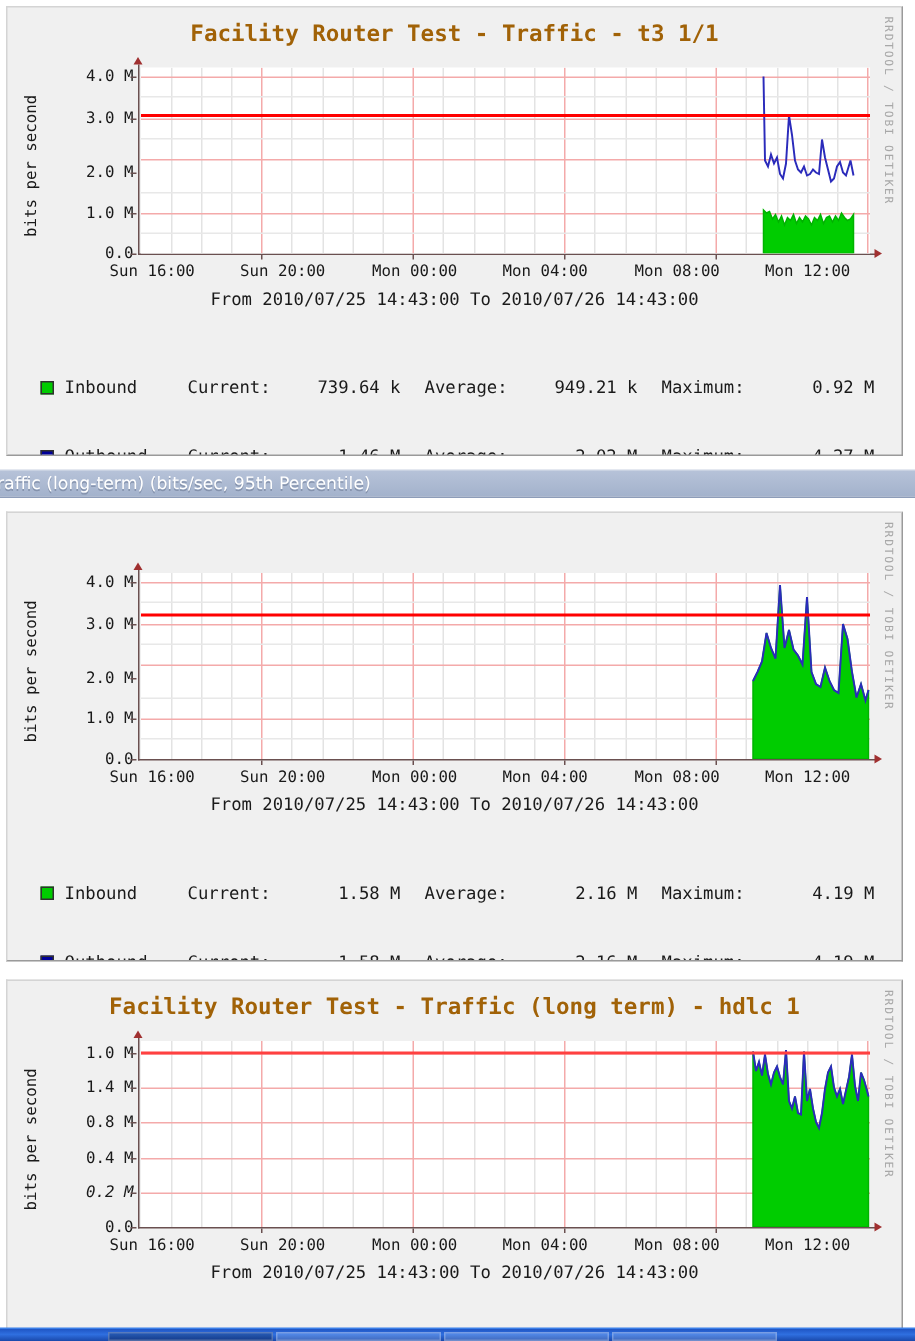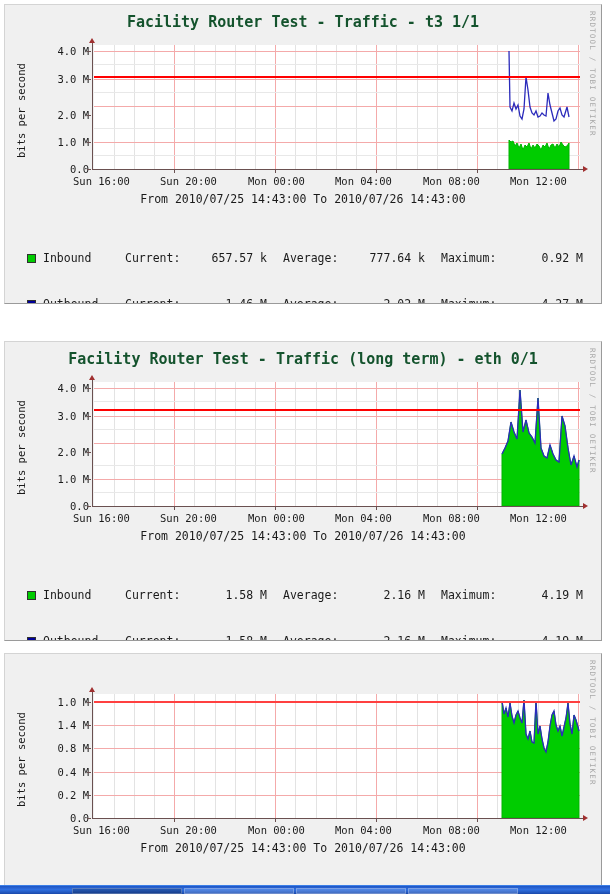--- a/index.html
+++ b/index.html
@@ -30,21 +30,21 @@
   }
   .panel-inner { position: relative; width: 100%; height: 100%; }
 
   .graph-title {
     position: absolute;
     top: 8px; left: 0; right: 0;
     text-align: center;
     font-family: "DejaVu Sans Mono", monospace;
     font-size: 15px;
     font-weight: bold;
-    color: #14532d;
+    color: #a16207;
     letter-spacing: 0px;
     white-space: nowrap;
   }
 
   .watermark {
     position: absolute;
     right: 4px; top: 6px;
     width: 14px;
     font-family: "DejaVu Sans Mono", monospace;
     font-size: 7.5px;
@@ -294,24 +294,24 @@
       <div class="xtick" style="left:418px;top:170px;">Mon 08:00</div>
       <div class="xtick" style="left:505px;top:170px;">Mon 12:00</div>
 
       <div class="range-text" style="top:187px;">From 2010/07/25 14:43:00 To 2010/07/26 14:43:00</div>
 
       <div class="legend" style="top:216px;">
         <div class="legend-row">
           <span class="swatch" style="background:#00cc00;"></span>
           <span class="lg-name">Inbound</span>
           <span class="lg-lab">Current:</span>
-          <span class="lg-val">657.57 k</span>
+          <span class="lg-val">739.64 k</span>
           <span class="lg-gap"></span>
           <span class="lg-lab">Average:</span>
-          <span class="lg-val">777.64 k</span>
+          <span class="lg-val">949.21 k</span>
           <span class="lg-gap"></span>
           <span class="lg-lab">Maximum:</span>
           <span class="lg-val">0.92 M</span>
         </div>
         <div class="legend-row">
           <span class="swatch" style="background:#000099;"></span>
           <span class="lg-name">Outbound</span>
           <span class="lg-lab">Current:</span>
           <span class="lg-val">1.46 M</span>
           <span class="lg-gap"></span>
@@ -319,24 +319,26 @@
           <span class="lg-val">2.02 M</span>
           <span class="lg-gap"></span>
           <span class="lg-lab">Maximum:</span>
           <span class="lg-val">4.27 M</span>
         </div>
         
       </div>
     </div>
   </div>
 
+  <div class="sectionbar" style="top:313px;">
+    <span>raffic (long-term) (bits/sec, 95th Percentile)</span>
+  </div>
 
   <div class="panel" style="top:341px;height:300px;">
     <div class="panel-inner">
-      <div class="graph-title">Facility Router Test - Traffic (long term) - eth 0/1</div>
       <div class="watermark">RRDTOOL / TOBI OETIKER</div>
       <div class="ylabel" style="left:10px;top:46px;height:120px;">bits per second</div>
 
       <div class="ytick" style="top:46px;width:62px;left:22px;">4.0 M</div>
       <div class="ytick" style="top:74px;width:62px;left:22px;">3.0 M</div>
       <div class="ytick" style="top:110px;width:62px;left:22px;">2.0 M</div>
       <div class="ytick" style="top:137px;width:62px;left:22px;">1.0 M</div>
       <div class="ytick" style="top:164px;width:62px;left:22px;">0.0</div>
 
       <div class="ytickmark" style="left:82px;top:46px;"></div>
@@ -442,28 +444,29 @@
           <span class="lg-lab">Maximum:</span>
           <span class="lg-val">4.19 M</span>
         </div>
         
       </div>
     </div>
   </div>
 
   <div class="panel" style="top:653px;height:300px;">
     <div class="panel-inner">
+      <div class="graph-title">Facility Router Test - Traffic (long term) - hdlc 1</div>
       <div class="watermark">RRDTOOL / TOBI OETIKER</div>
       <div class="ylabel" style="left:10px;top:46px;height:120px;">bits per second</div>
 
       <div class="ytick" style="top:48px;width:62px;left:22px;">1.0 M</div>
       <div class="ytick" style="top:71px;width:62px;left:22px;">1.4 M</div>
       <div class="ytick" style="top:94px;width:62px;left:22px;">0.8 M</div>
       <div class="ytick" style="top:118px;width:62px;left:22px;">0.4 M</div>
-      <div class="ytick" style="top:141px;width:62px;left:22px;">0.2 M</div>
+      <div class="ytick" style="top:141px;width:62px;left:22px;font-style:italic;">0.2 M</div>
       <div class="ytick" style="top:164px;width:62px;left:22px;">0.0</div>
 
       <div class="ytickmark" style="left:82px;top:48px;"></div>
       <div class="ytickmark" style="left:82px;top:71px;"></div>
       <div class="ytickmark" style="left:82px;top:94px;"></div>
       <div class="ytickmark" style="left:82px;top:118px;"></div>
       <div class="ytickmark" style="left:82px;top:141px;"></div>
       <div class="ytickmark" style="left:82px;top:164px;"></div>
 
       <div class="axis-v" style="left:87px;top:38px;height:127px;"></div>

